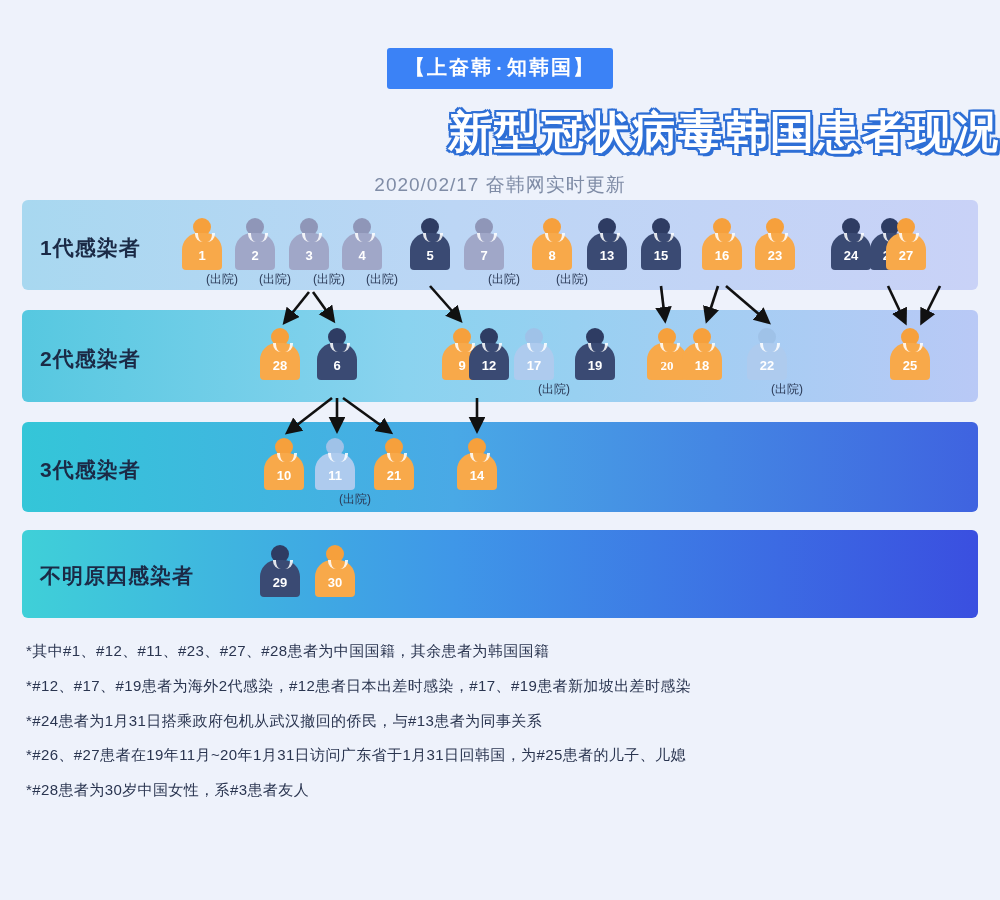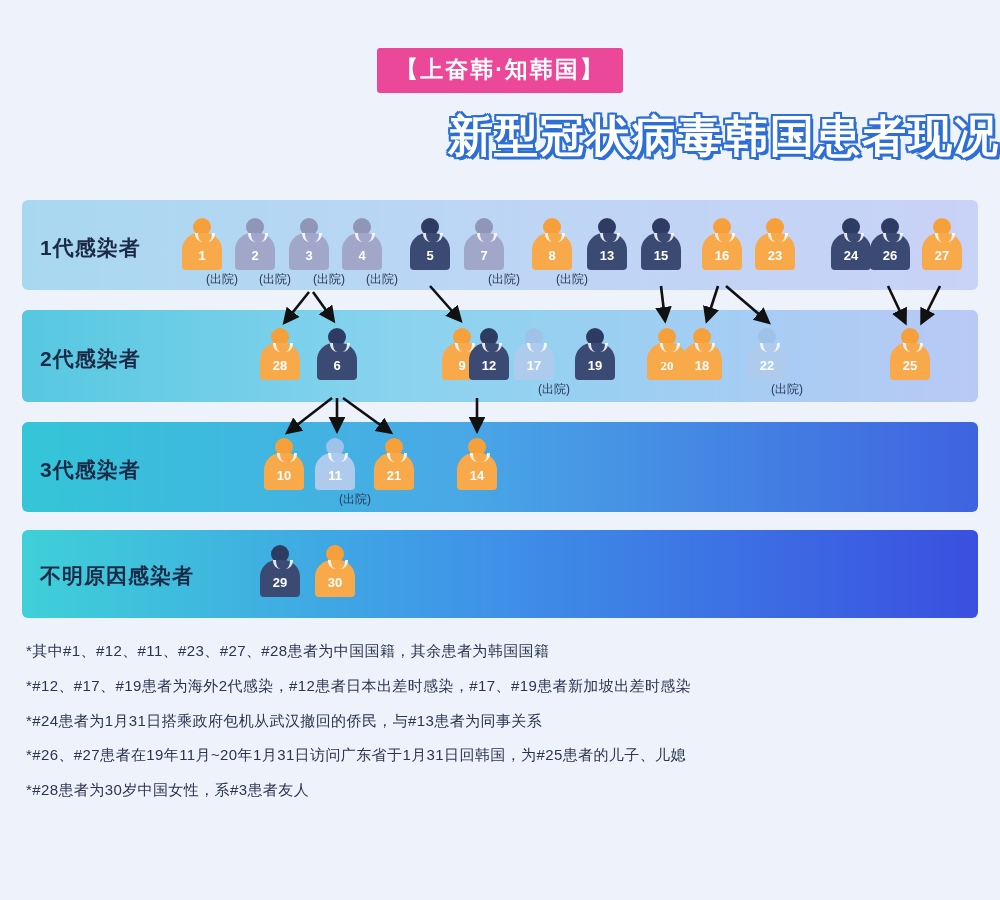--- a/index.html
+++ b/index.html
@@ -9,27 +9,28 @@
     font-family:"Liberation Sans","DejaVu Sans",sans-serif;
     overflow:hidden;
     position:relative;
   }
   .page{position:relative;width:1000px;height:900px;}
 
   
   .header{padding-top:48px;text-align:center;}
   .badge{
     display:inline-block;
-    background:#ec4899;
+    background:#3b82f6;
     color:#ffffff;
-    font-size:23px;
+    font-size:20px;
     font-weight:bold;
     letter-spacing:2px;
     padding:6px 18px 8px 18px;
     border-radius:3px;
+    font-family:Liberation Mono, monospace;
   }
   .title{
     margin-top:14px;
     font-size:44px;
     font-weight:bold;
     color:#ffffff;
     letter-spacing:2px;
     text-shadow:
        2px 0 0 #2e6fd6, -2px 0 0 #2e6fd6, 0 2px 0 #2e6fd6, 0 -2px 0 #2e6fd6,
        2px 2px 0 #2e6fd6, -2px 2px 0 #2e6fd6, 2px -2px 0 #2e6fd6, -2px -2px 0 #2e6fd6,
@@ -123,20 +124,21 @@
   }
 </style>
 </head>
 <body>
 
 <div class="page">
 
   <div class="header">
     <div class="badge">【上奋韩·知韩国】</div>
     <div class="title">新型冠状病毒韩国患者现况</div>
+    <div class="subtitle">2020/02/17  奋韩网实时更新</div>
   </div>
 
   <div class="band" id="band1"></div>
   <div class="band" id="band2"></div>
   <div class="band" id="band3"></div>
   <div class="band" id="band4"></div>
 
   <div class="band-label" style="top:234px;">1代感染者</div>
   <div class="band-label" style="top:345px;">2代感染者</div>
   <div class="band-label" style="top:456px;">3代感染者</div>
@@ -275,21 +277,21 @@
         </div>
       </div>
       <div class="person c-navy" style="left: 868px; top: 218px;">
         <div class="shape">
           <div class="head"></div>
           <div class="body"></div>
           <div class="collar"></div>
           <div class="num">26</div>
         </div>
       </div>
-      <div class="person c-orange" style="left: 920px; top: 218px;">
+      <div class="person c-orange" style="left: 884px; top: 218px;">
         <div class="shape">
           <div class="head"></div>
           <div class="body"></div>
           <div class="collar"></div>
           <div class="num">27</div>
         </div>
       </div>
     </div>
   <div id="gen2">
       <div class="person c-orange" style="left: 258px; top: 328px;">

